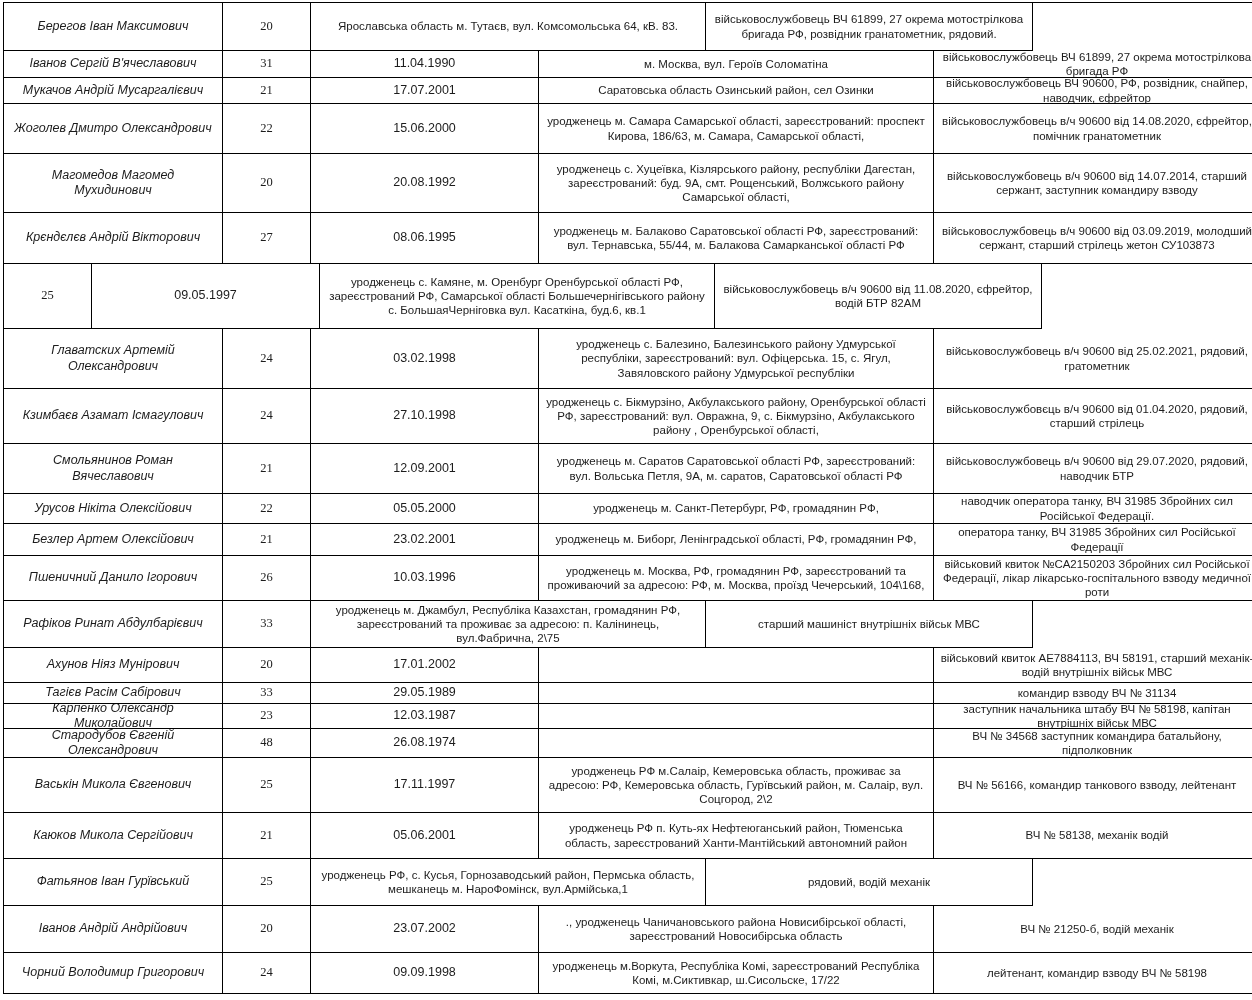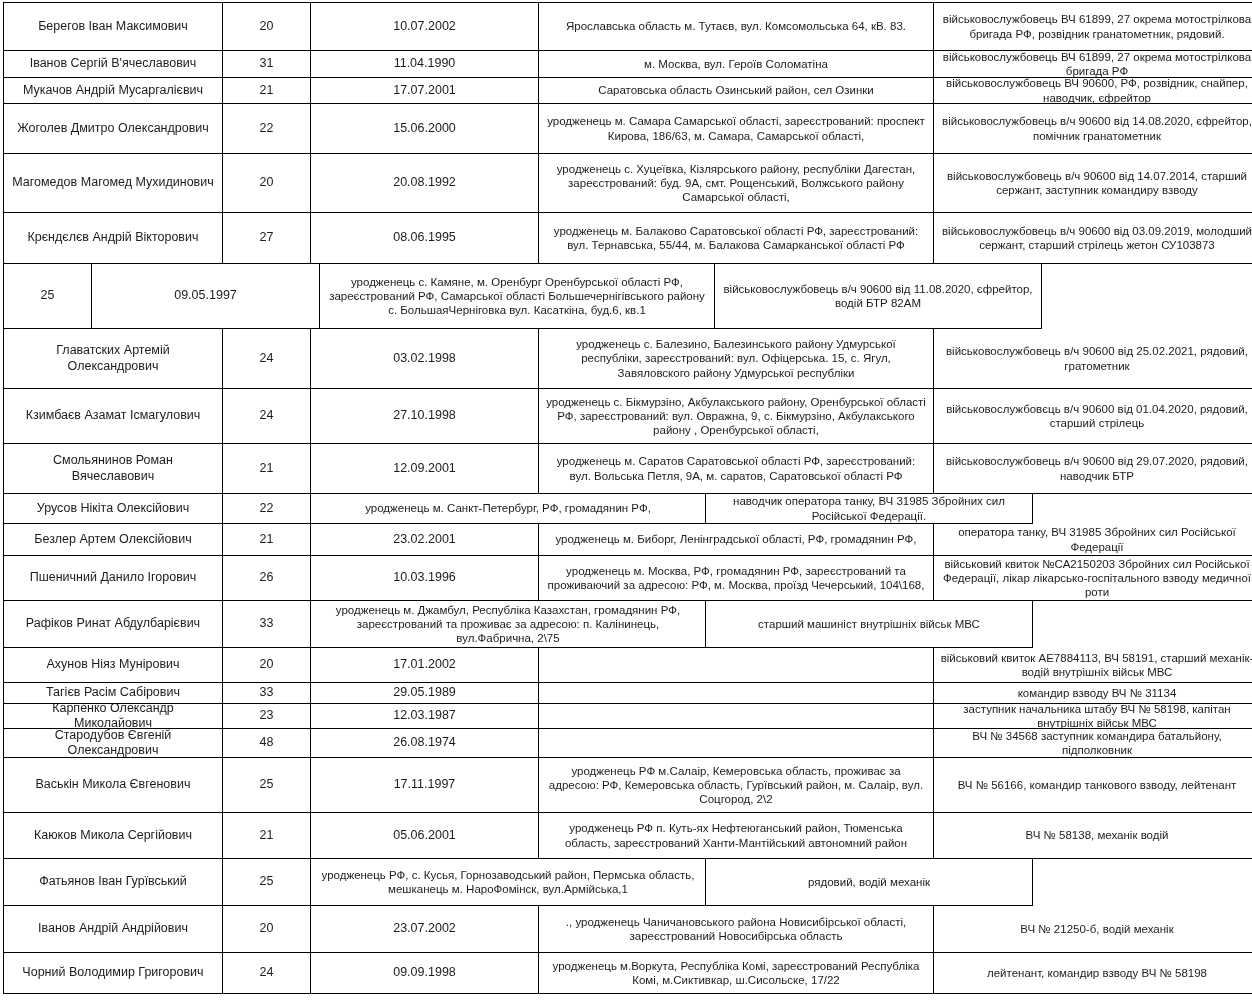--- a/index.html
+++ b/index.html
@@ -12,40 +12,37 @@
     position:absolute;left:3px;top:2px;width:1257px;
     border-top:1px solid #000;border-left:1px solid #000;
   }
   .trow{display:flex;width:100%;}
   .tcell{
     border-right:1px solid #000;border-bottom:1px solid #000;
     box-sizing:border-box;
     display:flex;align-items:center;justify-content:center;
     text-align:center;overflow:hidden;line-height:1.22;
   }
-  .col-name{width:219px;font-size:12.5px;padding:0 8px;}
-  .col-age{width:88px;font-size:12.5px;}
+  .col-name{width:219px;font-size:12.5px;padding:0 8px;font-style:italic;}
+  .col-age{width:88px;font-size:12.5px;font-family:Liberation Serif, serif;}
   .col-dob{width:228px;font-size:12.5px;}
   .col-address{width:395px;font-size:11.5px;padding:0 7px;align-items:center;}
   .col-service{width:327px;font-size:11.5px;padding:0 6px;}
 </style>
 </head>
 <body>
 
 <div class="table-wrap">
     <div class="trow" style="height: 48px;">
       <div class="tcell col-name">
         <span>Берегов Іван Максимович</span>
       </div>
       <div class="tcell col-age">
         <span>20</span>
       </div>
-      <div class="tcell col-dob">
-        <span>10.07.2002</span>
-      </div>
       <div class="tcell col-address">
         <span>Ярославська область м. Тутаєв, вул. Комсомольська 64, кВ. 83.</span>
       </div>
       <div class="tcell col-service">
         <span>військовослужбовець ВЧ 61899, 27 окрема мотострілкова бригада РФ, розвідник гранатометник, рядовий.</span>
       </div>
     </div>
     <div class="trow" style="height: 27px;">
       <div class="tcell col-name">
         <span>Іванов Сергій В'ячеславович</span>
@@ -195,20 +192,23 @@
       <div class="tcell col-service">
         <span>військовослужбовець в/ч 90600 від 29.07.2020, рядовий, наводчик БТР</span>
       </div>
     </div>
     <div class="trow" style="height: 30px;">
       <div class="tcell col-name">
         <span>Урусов Нікіта Олексійович</span>
       </div>
       <div class="tcell col-age">
         <span>22</span>
+      </div>
+      <div class="tcell col-dob">
+        <span>05.05.2000</span>
       </div>
       <div class="tcell col-address">
         <span>уродженець м. Санкт-Петербург, РФ, громадянин РФ,</span>
       </div>
       <div class="tcell col-service">
         <span>наводчик оператора танку, ВЧ 31985 Збройних сил Російської Федерації.</span>
       </div>
     </div>
     <div class="trow" style="height: 32px;">
       <div class="tcell col-name">

